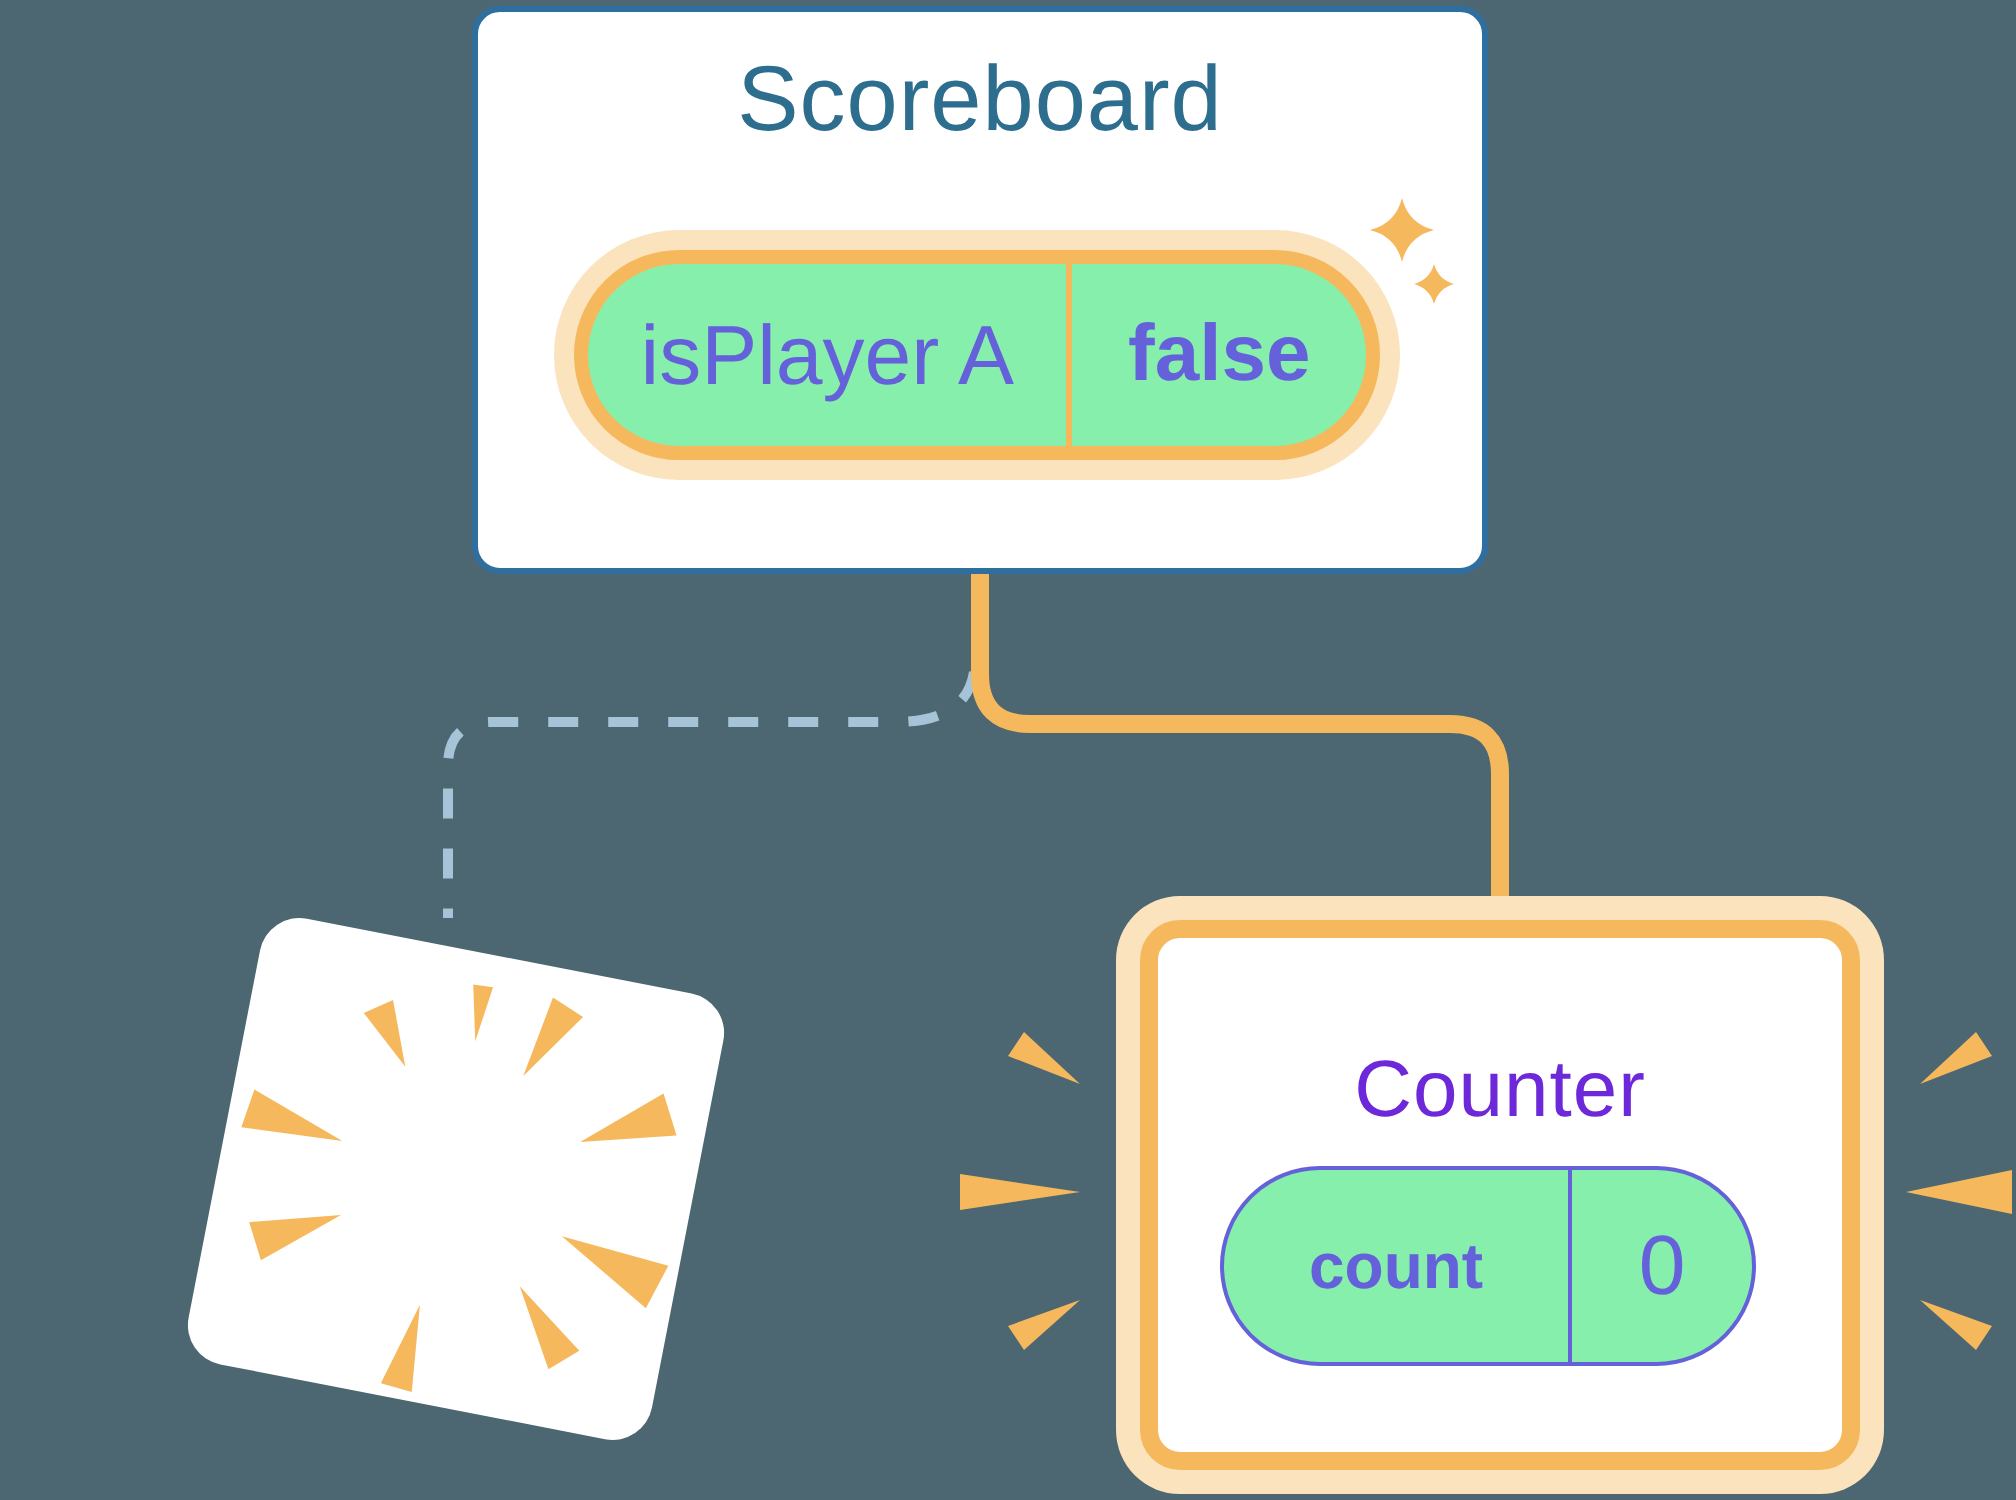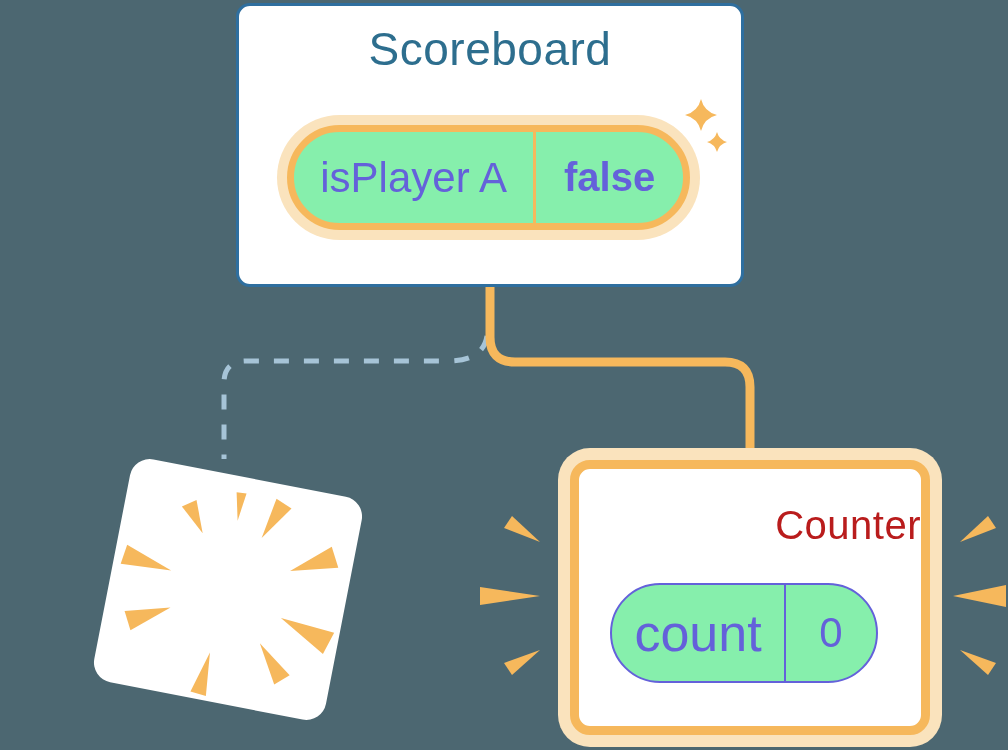--- a/index.html
+++ b/index.html
@@ -21,22 +21,22 @@
   .scoreboard-title{
     margin-top:16px;text-align:center;
     font-size:46px;font-weight:500;color:#2D6E8E;letter-spacing:0.5px;
   }
   .counter-card{
     left:570px;top:460px;width:360px;height:275px;
     border:9px solid #F6B85C;border-radius:20px;
     box-shadow:0 0 0 12px #FAE3BD;
   }
   .counter-title{
-    margin-top:34px;text-align:right;
-    font-size:40px;font-weight:500;color:#b91c1c;letter-spacing:0.5px;
+    margin-top:54px;text-align:center;
+    font-size:40px;font-weight:500;color:#6d28d9;letter-spacing:0.5px;
   }
 
   
   .pill{
     position:absolute;box-sizing:border-box;background:#86efac;
     border-radius:999px;display:flex;align-items:stretch;z-index:2;
   }
   .pill-orange{
     left:287px;top:125px;width:403px;height:105px;
     border:7px solid #F6B85C;
@@ -45,21 +45,21 @@
   .pill-purple{
     left:610px;top:583px;width:268px;height:100px;
     border:2px solid #6461DA;
   }
   .pill-cell{
     display:flex;align-items:center;justify-content:center;
     color:#6461DA;
   }
   .pill-orange .pill-label{flex:163;font-size:42px;}
   .pill-orange .pill-value{flex:100;font-size:40px;font-weight:700;}
-  .pill-purple .pill-label{flex:176;font-size:52px;}
+  .pill-purple .pill-label{flex:176;font-size:32px;font-weight:bold;}
   .pill-purple .pill-value{flex:92;font-size:42px;}
   .pill-divider{width:3px;}
   .pill-orange .pill-divider{background:#F6B85C;}
   .pill-purple .pill-divider{width:2px;background:#6461DA;}
 
   
   .poof-card{
     position:absolute;left:110px;top:476px;width:236px;height:227px;
     background:#FFFFFF;border-radius:20px;
     transform:rotate(11deg);

